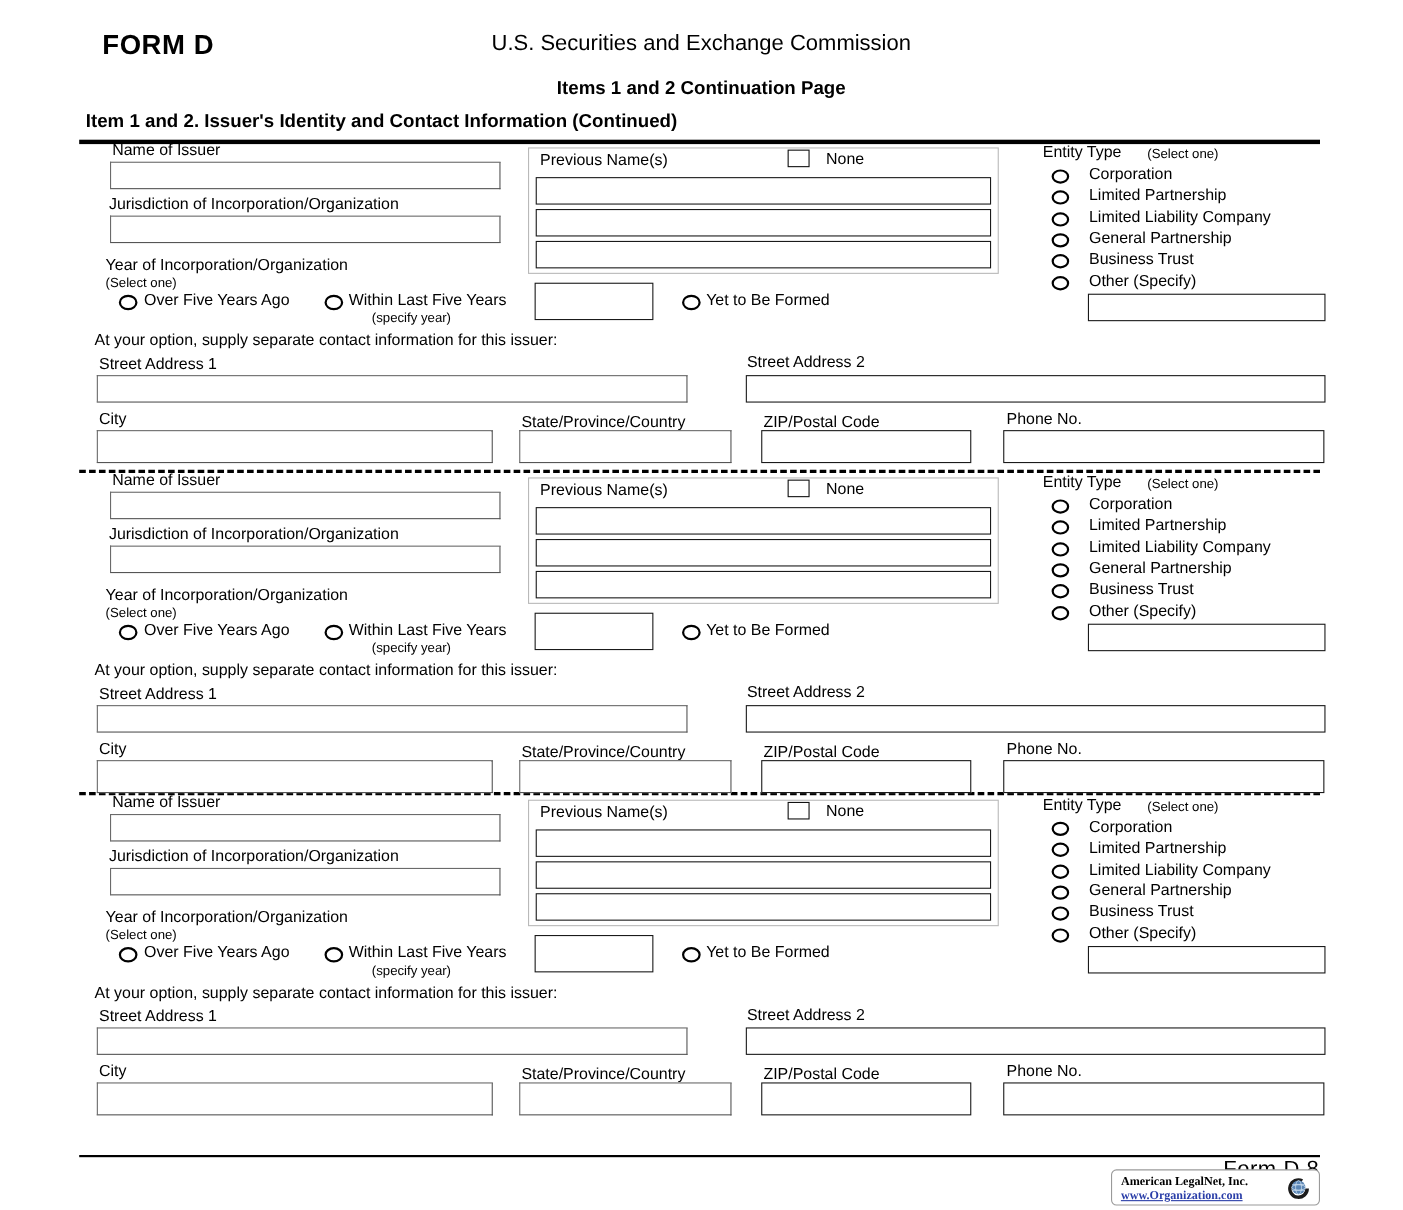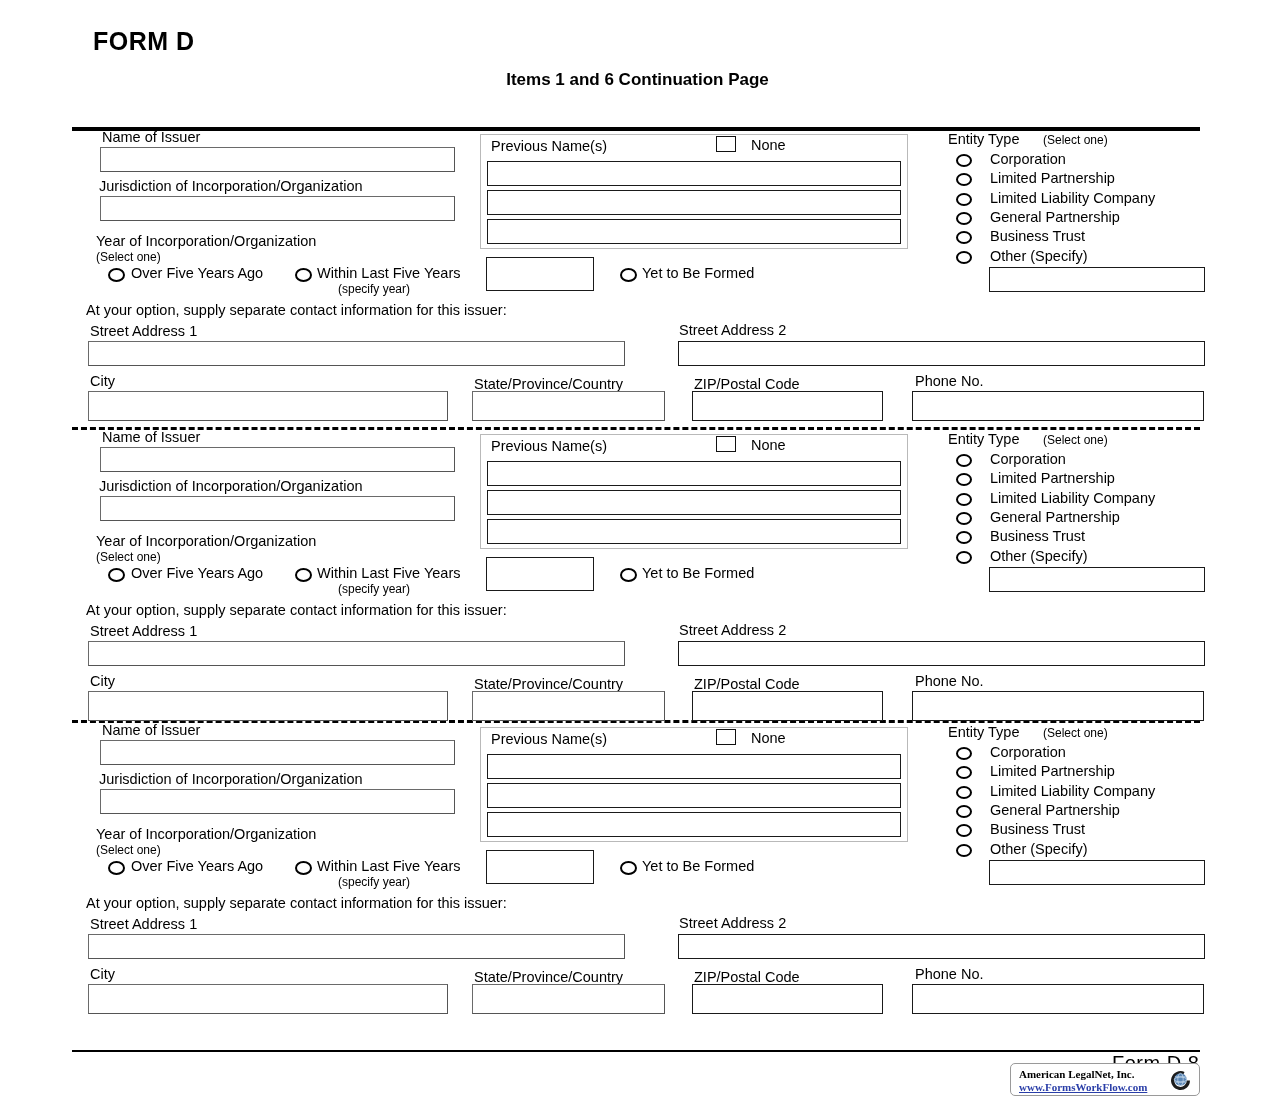--- a/index.html
+++ b/index.html
@@ -179,21 +179,23 @@
     right: 5px; top: 3px;
     width: 27px; height: 27px;
   }
 </style>
 </head>
 <body>
 
 <div id="page">
 
   <div class="abs form-title">FORM D</div>
-  <div class="abs agency-page">Items 1 and 6 Continuation Page</div>
+  <div class="abs agency">U.S. Securities and Exchange Commission</div>
+  <div class="abs agency-page">Items 1 and 2 Continuation Page</div>
+  <div class="abs item-heading">Item 1 and 2.  Issuer's Identity and Contact Information (Continued)</div>
   <div class="abs rule-thick"></div>
 
   <div id="blocks-root">
       <div class="abs dashed-sep" style="top:427px;"></div>
       <div class="abs dashed-sep" style="top:720px;"></div>
       <div class="abs lbl" style="left:102px; top:130px;">Name of Issuer</div>
       <div class="abs box" style="left:100px; top:147px; width:355px; height:25px;"></div>
       <div class="abs lbl" style="left:99px; top:179px;">Jurisdiction of Incorporation/Organization</div>
       <div class="abs box" style="left:100px; top:196px; width:355px; height:25px;"></div>
       <div class="abs lbl" style="left:96px; top:234px;">Year of Incorporation/Organization</div>
@@ -339,21 +341,21 @@
       <div class="abs box-dark" style="left:692px; top:984px; width:191px; height:30px;"></div>
       <div class="abs lbl" style="left:915px; top:967px;">Phone No.</div>
       <div class="abs box-dark" style="left:912px; top:984px; width:292px; height:30px;"></div>
     </div>
 
   <div class="abs rule-footer" style="top:1050px;"></div>
   <div class="abs footer-page" style="left:1112px; top:1052px;">Form D  8</div>
 
   <div class="abs legalnet">
     <span class="legalnet-l1">American LegalNet, Inc.</span>
-    <span class="legalnet-l2">www.FormsWorkFlow.com</span>
+    <span class="legalnet-l2">www.Organization.com</span>
     <svg class="legalnet-logo" viewBox="0 0 40 40">
       <path d="M34 20a14 14 0 1 1-8-12.6l-2.2 4.3A9.3 9.3 0 1 0 29.2 20z" fill="#1c1c1c"></path>
       <circle cx="20" cy="18.5" r="9.2" fill="#5b86b5"></circle>
       <ellipse cx="20" cy="18.5" rx="9.2" ry="3.6" fill="none" stroke="#cfe0ef" stroke-width="1"></ellipse>
       <ellipse cx="20" cy="18.5" rx="4" ry="9.2" fill="none" stroke="#cfe0ef" stroke-width="1"></ellipse>
       <path d="M11.6 14.5h16.8M11.6 22.5h16.8" stroke="#cfe0ef" stroke-width="0.9" fill="none"></path>
     </svg>
   </div>
 
 </div>

